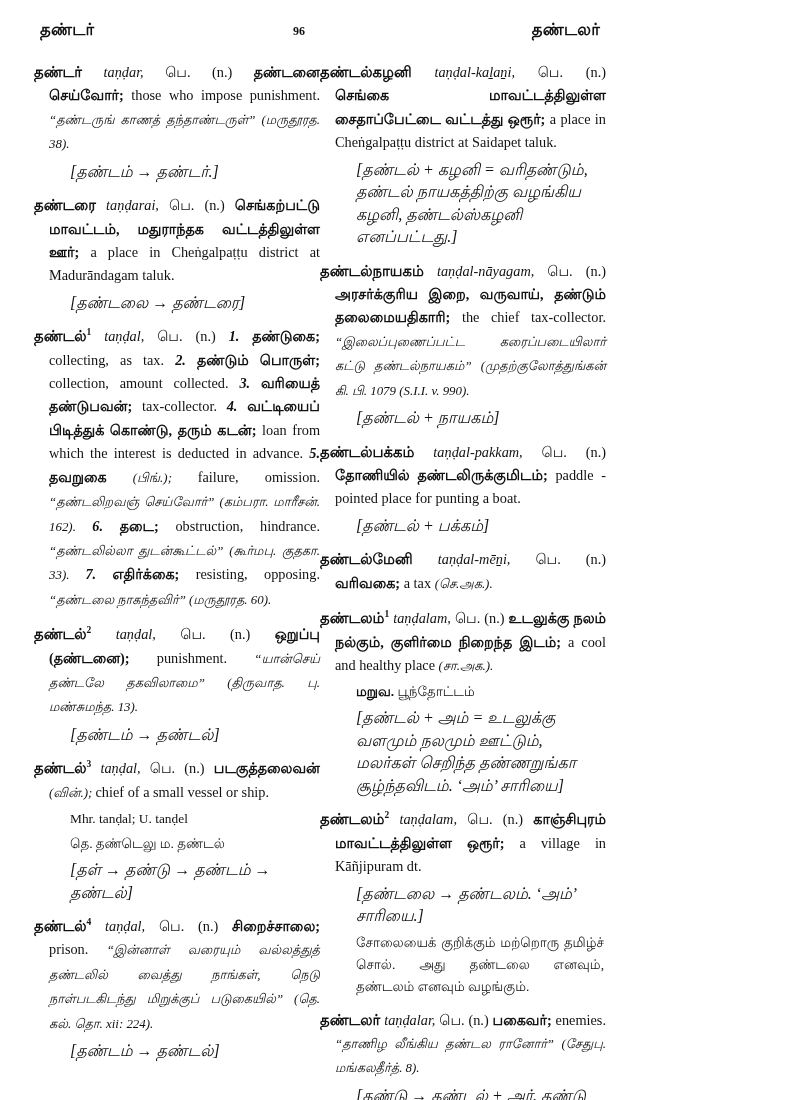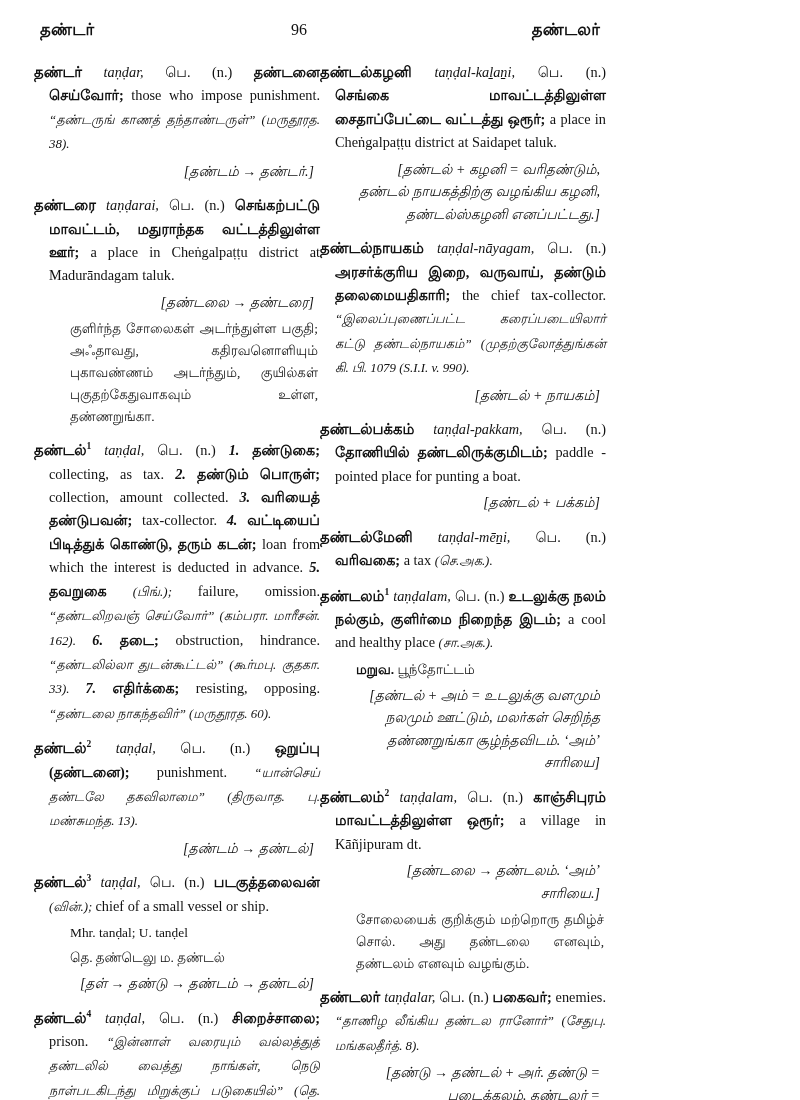--- a/index.html
+++ b/index.html
@@ -22,49 +22,48 @@
     align-items: baseline;
     padding: 4px 6px 0 6px;
     margin-bottom: 20px;
   }
   .guide {
     font-weight: 700;
     font-size: 16.5px;
     letter-spacing: 0.2px;
   }
   .pagenum {
-    font-size: 16px;
-    font-weight: 400;
+    font-size: 12px;
+    font-weight: 700;
     transform: translateX(-14px);
   }
   .cols {
     display: flex;
   }
   .col {
     width: 353px;
     box-sizing: border-box;
   }
   .entry { margin-bottom: 11px; }
   .entry p { margin: 0; }
   .p-main {
     font-size: 14.3px;
     line-height: 23.4px;
     text-align: justify;
     padding-left: 15px;
     text-indent: -15px;
     margin-bottom: 2px !important;
   }
   .p-ety {
-    font-size: 14px;
+    font-size: 16px;
     line-height: 22.5px;
     font-style: italic;
     padding-left: 36px;
     padding-right: 6px;
     margin: 4px 0 4px 0 !important;
-    text-align: right;
   }
   .p-note {
     font-size: 13.4px;
     line-height: 22px;
     padding-left: 36px;
     padding-right: 2px;
     text-align: justify;
     margin: 3px 0 2px 0 !important;
   }
   .run-hw { font-weight: 700; font-size: 14.8px; }
@@ -92,21 +91,20 @@
   </header>
   <main class="cols">
     <section class="col" id="col-0">
         <article class="entry">
           <p class="p-main"><span class="run-hw">தண்டர் </span><span class="run-tr">taṇḍar, </span><span class="run-r">பெ. (n.) </span><span class="run-b">தண்டனை செய்வோர்; </span><span class="run-r">those who impose punishment. </span><span class="run-q">“தண்டருங் காணத் தந்தாண்டருள்” </span><span class="run-c">(மருதூரத. 38).</span></p>
           <p class="p-ety"><span class="run-r">[தண்டம் → தண்டர்.]</span></p>
         </article>
         <article class="entry">
           <p class="p-main"><span class="run-hw">தண்டரை </span><span class="run-tr">taṇḍarai, </span><span class="run-r">பெ. (n.) </span><span class="run-b">செங்கற்பட்டு மாவட்டம், மதுராந்தக வட்டத்திலுள்ள ஊர்; </span><span class="run-r">a place in Cheṅgalpaṭṭu district at Madurāndagam taluk.</span></p>
           <p class="p-ety"><span class="run-r">[தண்டலை → தண்டரை]</span></p>
-          <p class="p-note"><span class="run-r">குளிர்ந்த சோலைகள் அடர்ந்துள்ள பகுதி; அஃதாவது, கதிரவனொளியும் புகாவண்ணம் அடர்ந்தும், குயில்கள் புகுதற்கேதுவாகவும் உள்ள, தண்ணறுங்கா.</span></p>
         </article>
         <article class="entry">
           <p class="p-main"><span class="run-hw">தண்டல்</span><span class="run-sup">1</span><span class="run-tr"> taṇḍal, </span><span class="run-r">பெ. (n.) </span><span class="run-n">1. </span><span class="run-b">தண்டுகை; </span><span class="run-r">collecting, as tax. </span><span class="run-n">2. </span><span class="run-b">தண்டும் பொருள்; </span><span class="run-r">collection, amount collected. </span><span class="run-n">3. </span><span class="run-b">வரியைத் தண்டுபவன்; </span><span class="run-r">tax-collector. </span><span class="run-n">4. </span><span class="run-b">வட்டியைப் பிடித்துக் கொண்டு, தரும் கடன்; </span><span class="run-r">loan from which the interest is deducted in advance. </span><span class="run-n">5. </span><span class="run-b">தவறுகை </span><span class="run-c">(பிங்.); </span><span class="run-r">failure, omission. </span><span class="run-q">“தண்டலிறவஞ் செய்வோர்” </span><span class="run-c">(கம்பரா. மாரீசன். 162). </span><span class="run-n">6. </span><span class="run-b">தடை; </span><span class="run-r">obstruction, hindrance. </span><span class="run-q">“தண்டலில்லா துடன்கூட்டல்” </span><span class="run-c">(கூர்மபு. குதகா. 33). </span><span class="run-n">7. </span><span class="run-b">எதிர்க்கை; </span><span class="run-r">resisting, opposing. </span><span class="run-q">“தண்டலை நாகந்தவிர்” </span><span class="run-c">(மருதூரத. 60).</span></p>
         </article>
         <article class="entry">
           <p class="p-main"><span class="run-hw">தண்டல்</span><span class="run-sup">2</span><span class="run-tr"> taṇḍal, </span><span class="run-r">பெ. (n.) </span><span class="run-b">ஒறுப்பு (தண்டனை); </span><span class="run-r">punishment. </span><span class="run-q">“யான்செய் தண்டலே தகவிலாமை” </span><span class="run-c">(திருவாத. பு. மண்சுமந்த. 13).</span></p>
           <p class="p-ety"><span class="run-r">[தண்டம் → தண்டல்]</span></p>
         </article>
         <article class="entry">
           <p class="p-main"><span class="run-hw">தண்டல்</span><span class="run-sup">3</span><span class="run-tr"> taṇḍal, </span><span class="run-r">பெ. (n.) </span><span class="run-b">படகுத்தலைவன் </span><span class="run-c">(வின்.); </span><span class="run-r">chief of a small vessel or ship.</span></p>

